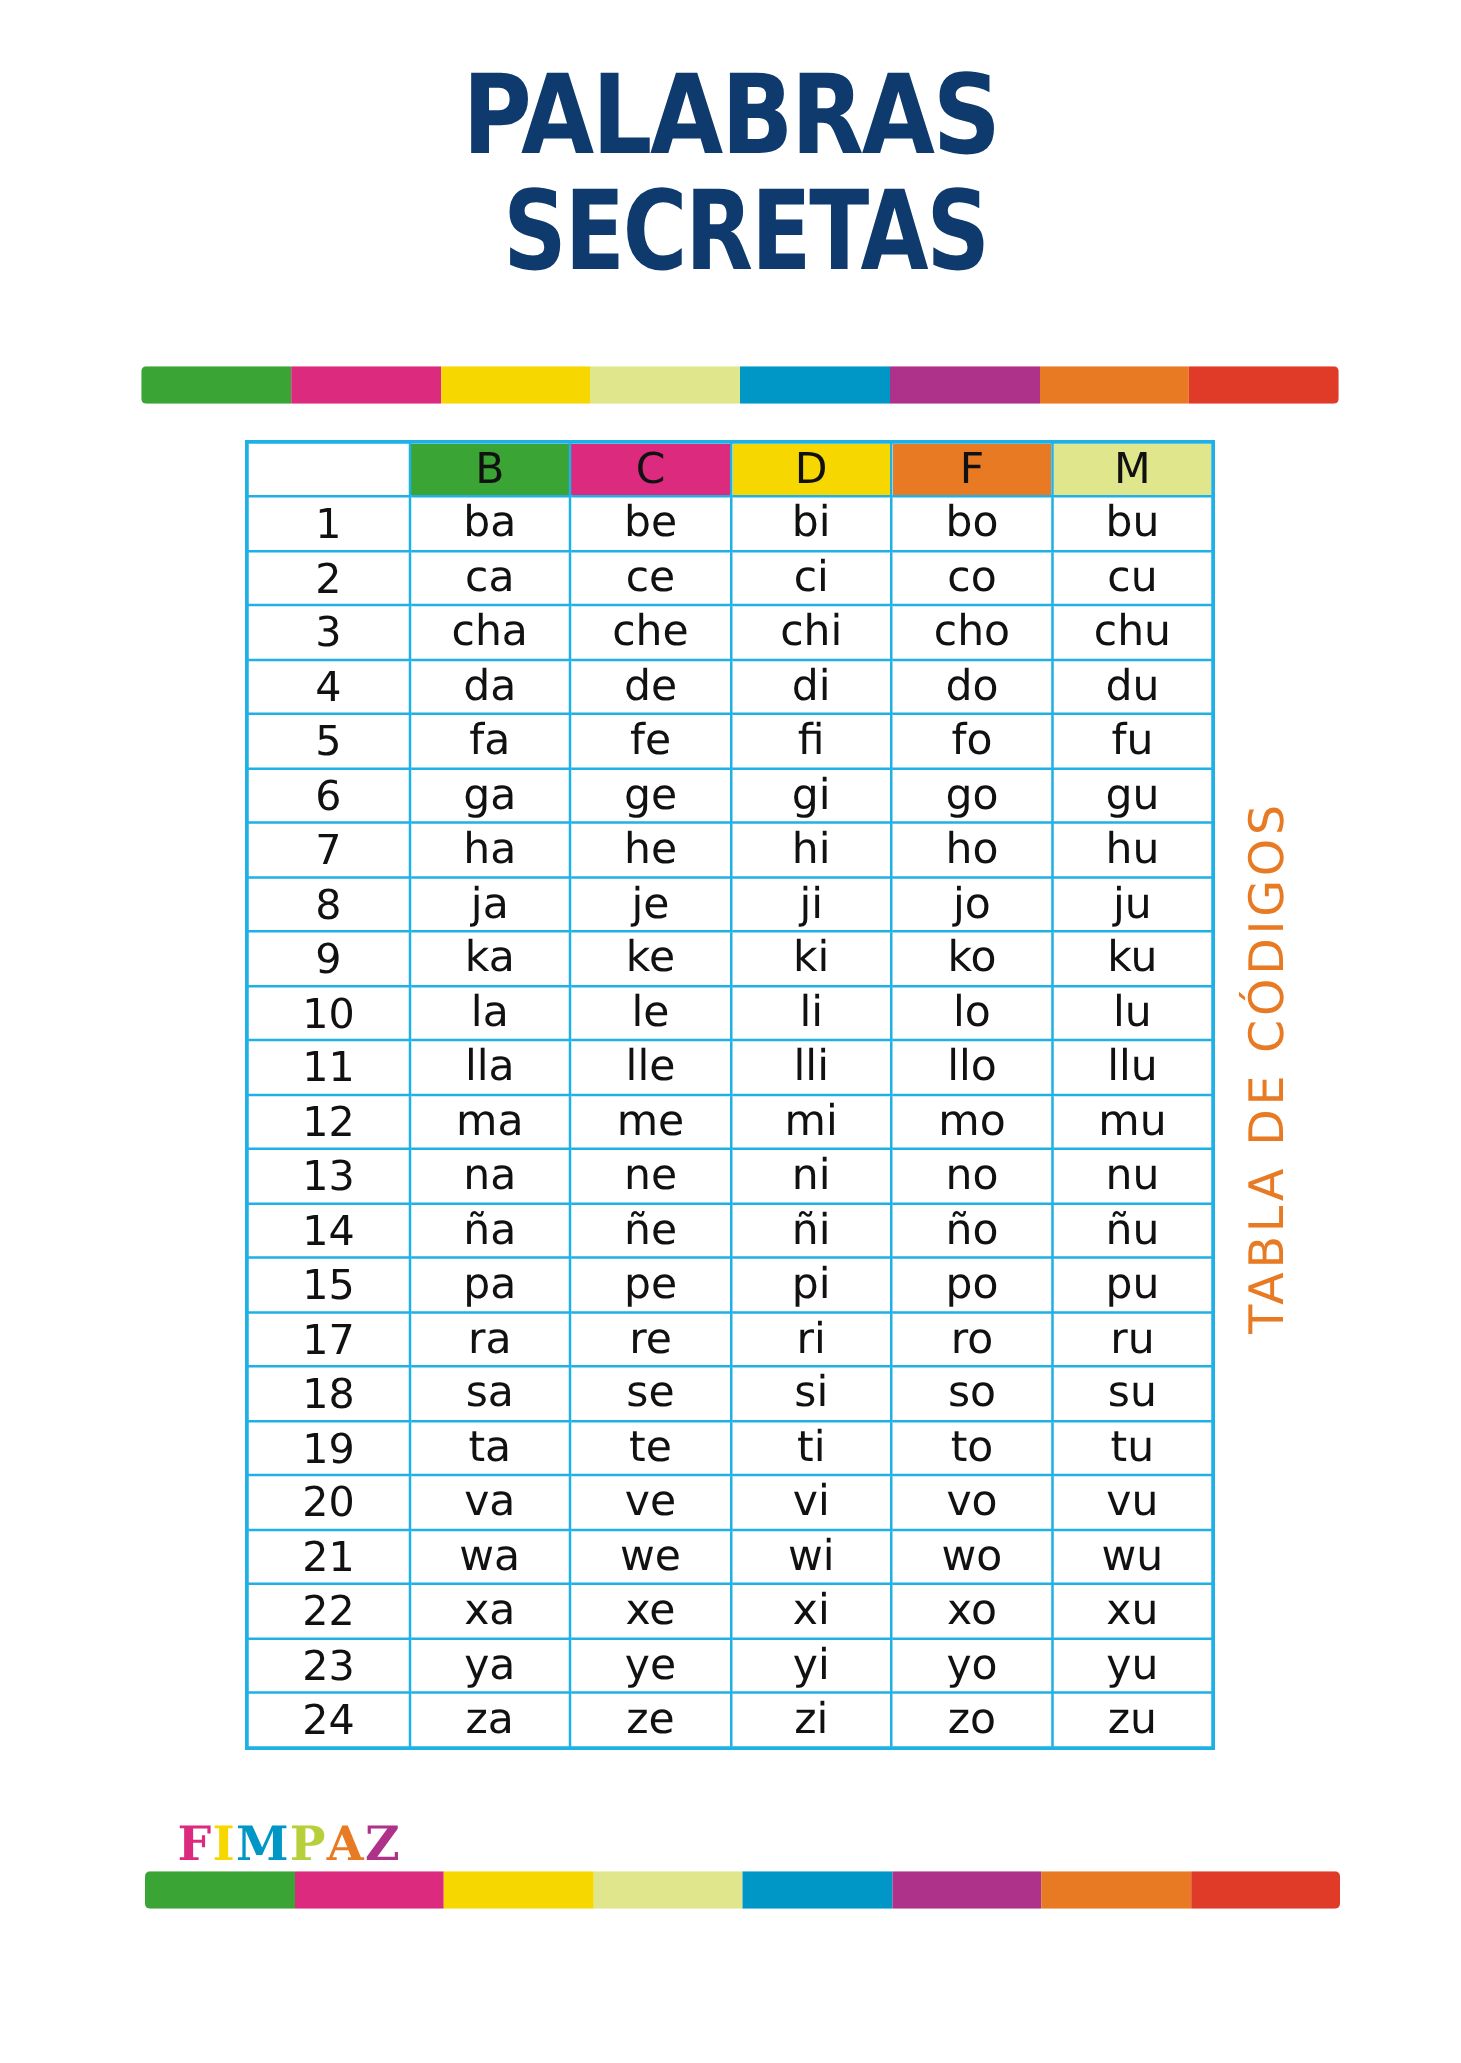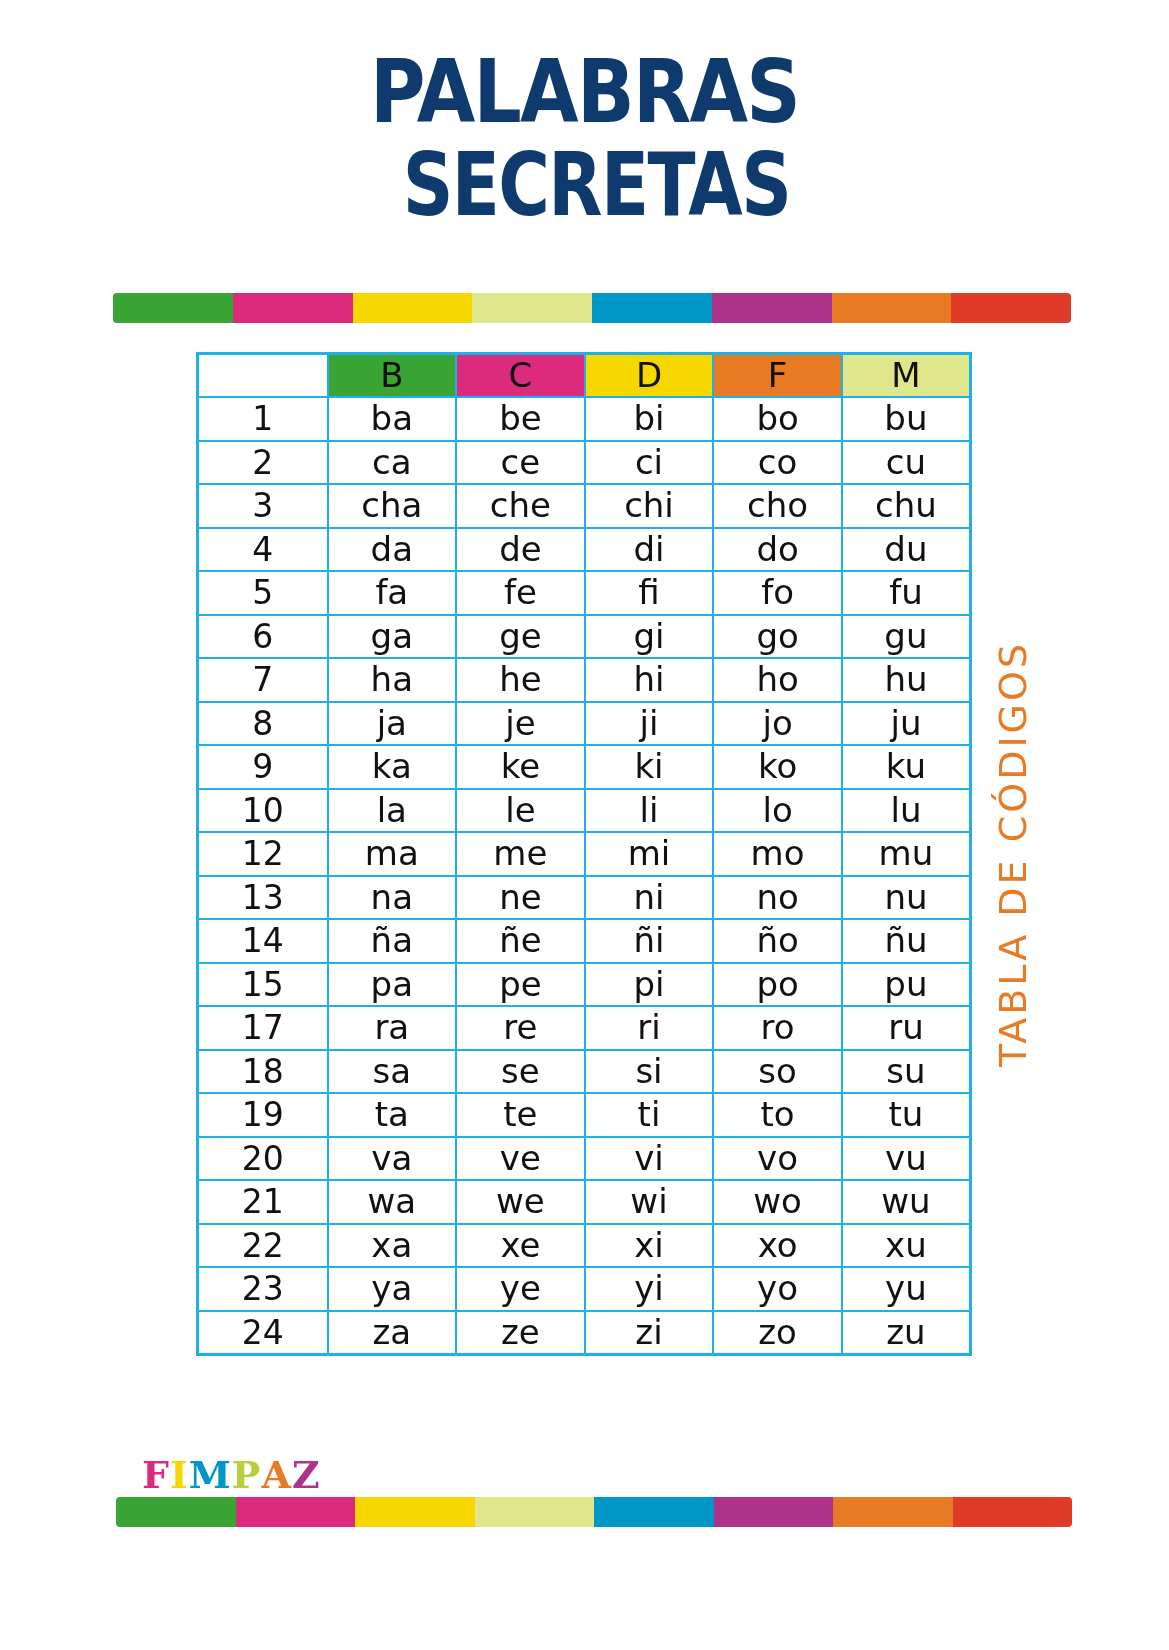--- a/index.html
+++ b/index.html
@@ -169,20 +169,28 @@
         </tr>
         <tr>
           <td class="num" style="border-color: rgb(31, 176, 230);">10</td>
           <td style="border-color: rgb(31, 176, 230);">la</td>
           <td style="border-color: rgb(31, 176, 230);">le</td>
           <td style="border-color: rgb(31, 176, 230);">li</td>
           <td style="border-color: rgb(31, 176, 230);">lo</td>
           <td style="border-color: rgb(31, 176, 230);">lu</td>
         </tr>
         <tr>
+          <td class="num" style="border-color: rgb(31, 176, 230);">11</td>
+          <td style="border-color: rgb(31, 176, 230);">lla</td>
+          <td style="border-color: rgb(31, 176, 230);">lle</td>
+          <td style="border-color: rgb(31, 176, 230);">lli</td>
+          <td style="border-color: rgb(31, 176, 230);">llo</td>
+          <td style="border-color: rgb(31, 176, 230);">llu</td>
+        </tr>
+        <tr>
           <td class="num" style="border-color: rgb(31, 176, 230);">12</td>
           <td style="border-color: rgb(31, 176, 230);">ma</td>
           <td style="border-color: rgb(31, 176, 230);">me</td>
           <td style="border-color: rgb(31, 176, 230);">mi</td>
           <td style="border-color: rgb(31, 176, 230);">mo</td>
           <td style="border-color: rgb(31, 176, 230);">mu</td>
         </tr>
         <tr>
           <td class="num" style="border-color: rgb(31, 176, 230);">13</td>
           <td style="border-color: rgb(31, 176, 230);">na</td>

